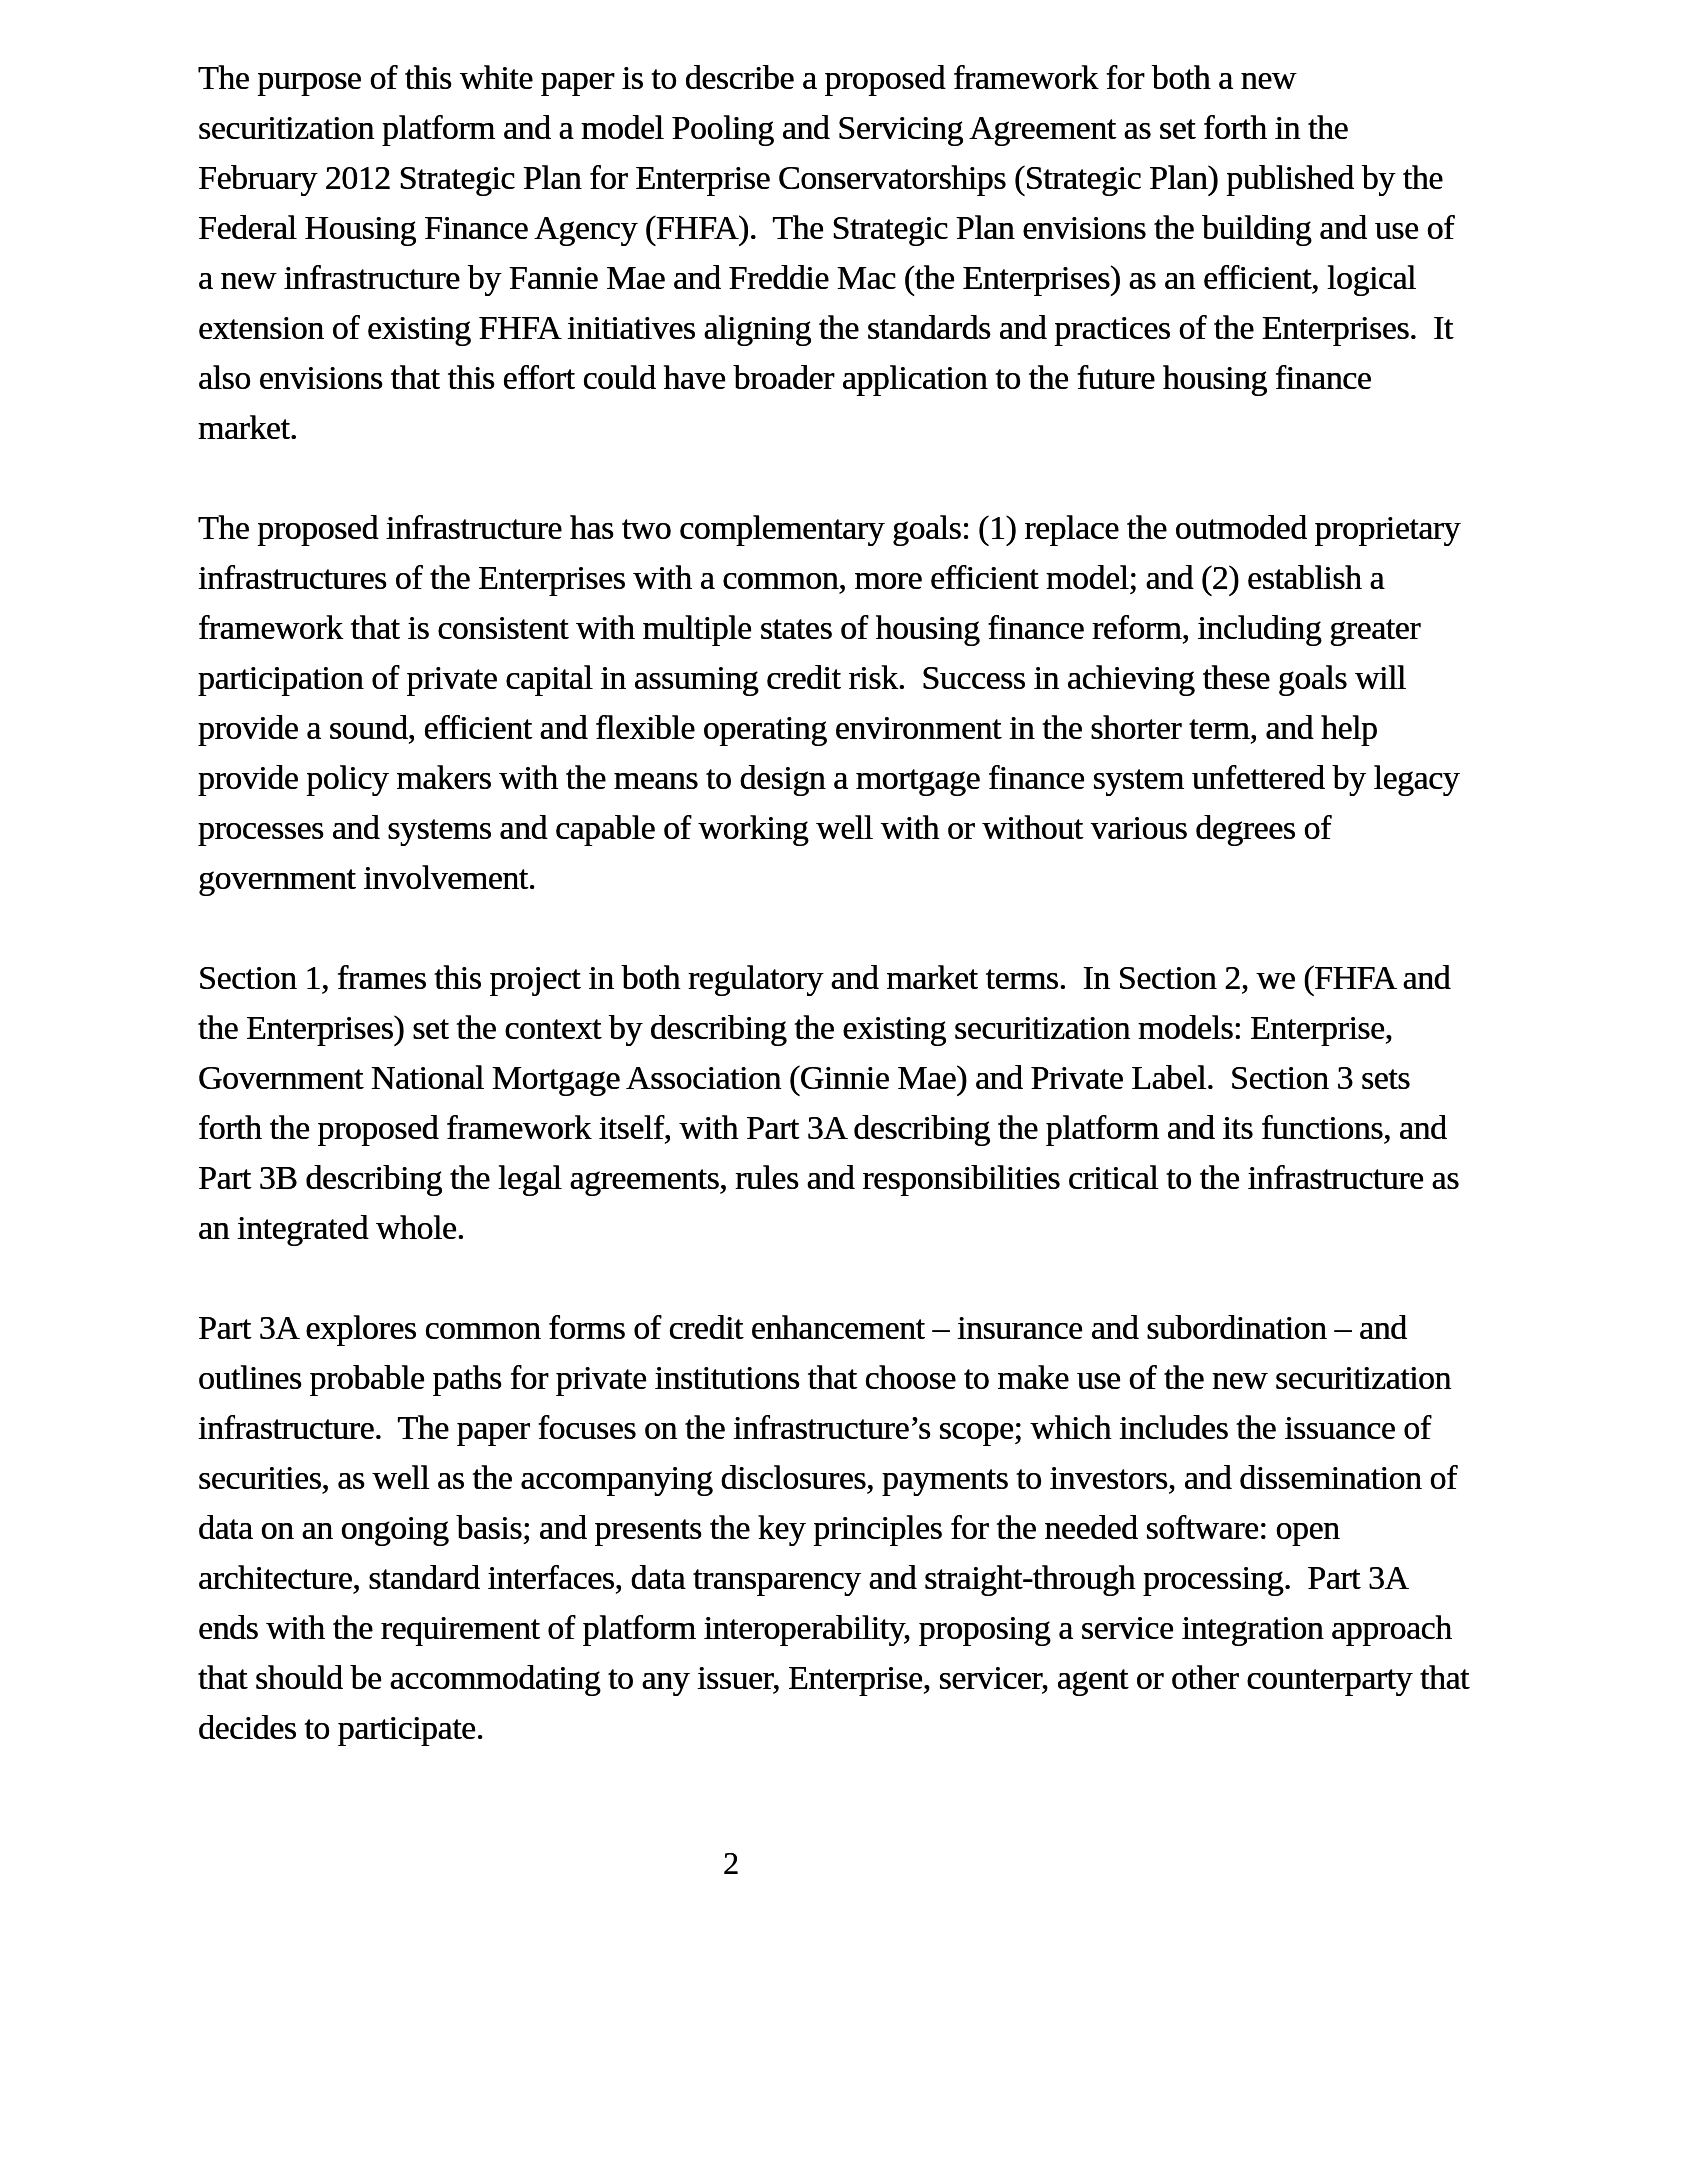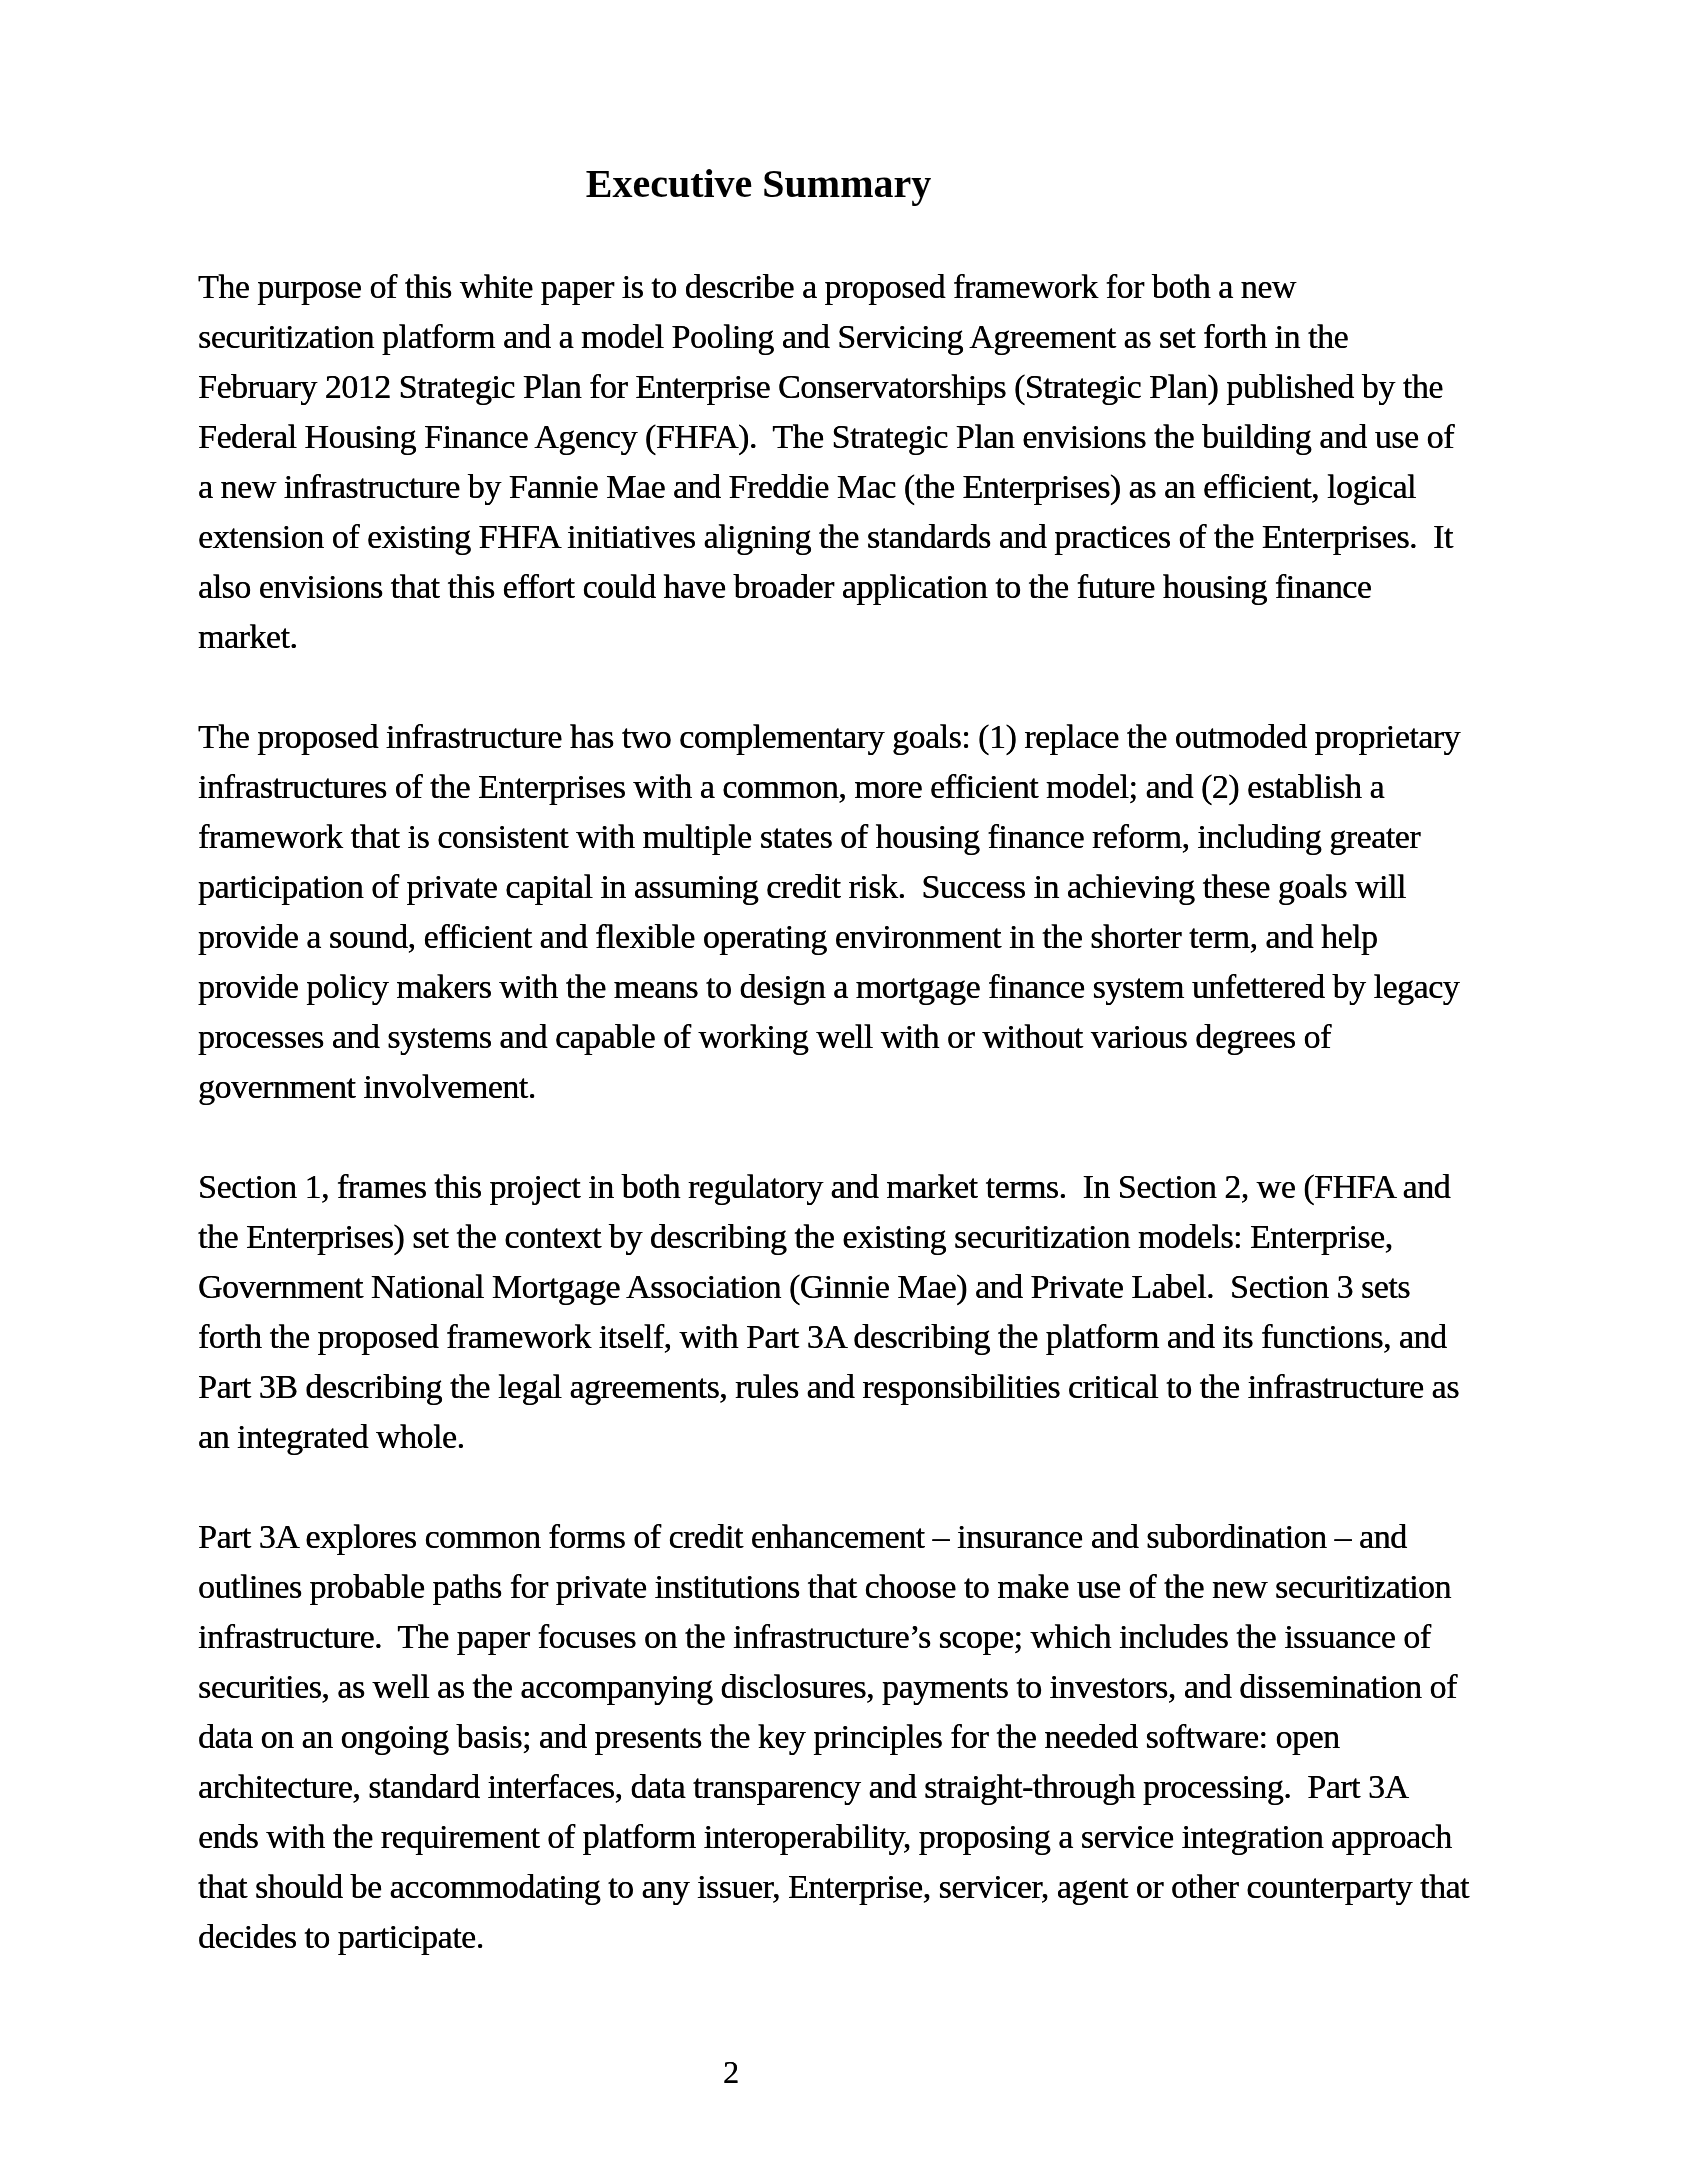--- a/index.html
+++ b/index.html
@@ -45,21 +45,20 @@
     font-size: 32px;
     line-height: 50px;
     text-shadow: 0.3px 0 0 currentColor;
   }
 </style>
 </head>
 <body>
 
 <div class="page">
 
-  <h1 class="doc-title">Executive Summary</h1>
 
   <div class="content">
 
     <p class="para"><span>The purpose of this white paper is to describe a proposed framework for both a new
 securitization platform and a model Pooling and Servicing Agreement as set forth in the
 February 2012 </span><span class="italic">Strategic Plan for Enterprise Conservatorships</span><span> (Strategic Plan) published by the
 Federal Housing Finance Agency (FHFA).  The Strategic Plan envisions the building and use of
 a new infrastructure by Fannie Mae and Freddie Mac (the Enterprises) as an efficient, logical
 extension of existing FHFA initiatives aligning the standards and practices of the Enterprises.  It
 also envisions that this effort could have broader application to the future housing finance

